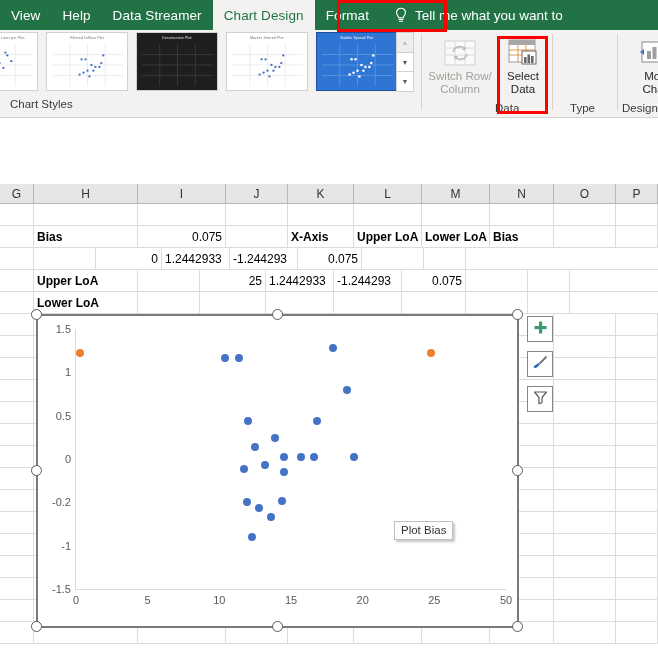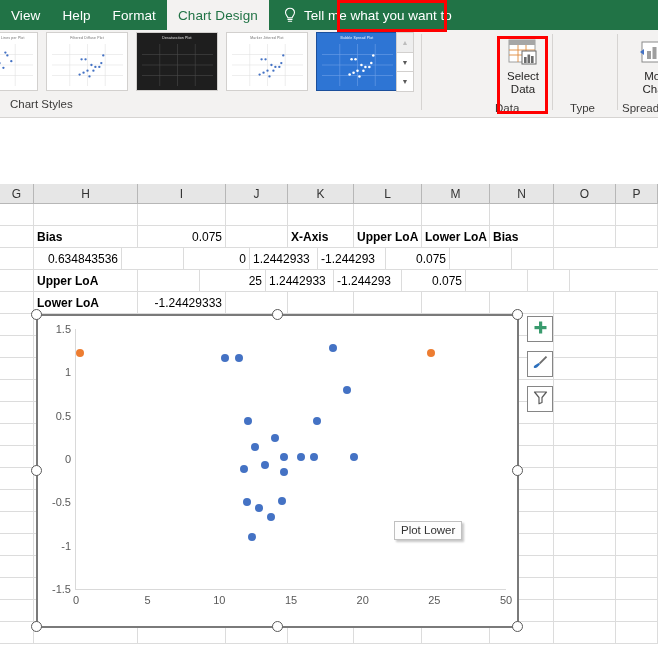--- a/index.html
+++ b/index.html
@@ -219,24 +219,27 @@
 <div id="app">
 
   <div class="ribbon-tabs">
     <div class="rtab">
         <span>View</span>
       </div>
     <div class="rtab">
         <span>Help</span>
       </div>
     <div class="rtab">
-        <span>Format</span>
+        <span>Data Streamer</span>
       </div>
     <div class="rtab active">
         <span>Chart Design</span>
+      </div>
+    <div class="rtab">
+        <span>Format</span>
       </div>
     <div class="tellme">
       <span class="bulb">
         <svg width="14" height="17" viewBox="0 0 14 17">
           <path d="M7 1.2c-2.6 0-4.5 2-4.5 4.4 0 1.7 1 2.8 1.7 3.7.4.5.6.9.6 1.4h4.4c0-.5.2-.9.6-1.4.7-.9 1.7-2 1.7-3.7C11.5 3.2 9.6 1.2 7 1.2z" fill="none" stroke="#ffffff" stroke-width="1.1"></path>
           <path d="M5 12.4h4M5.4 14.2h3.2" stroke="#ffffff" stroke-width="1.1" fill="none" stroke-linecap="round"></path>
         </svg>
       </span>
       <span>Tell me what you want to</span>
     </div>
@@ -404,23 +407,42 @@
     <div class="grp-label" style="left:10px; top:68px;">
       <span>Chart Styles</span>
     </div>
     <div class="grp-label" style="left:495px; top:72px;">
       <span>Data</span>
     </div>
     <div class="grp-label" style="left:570px; top:72px;">
       <span>Type</span>
     </div>
     <div class="grp-label" style="left:622px; top:72px;">
-      <span>Spread</span>
-    </div>
-
+      <span>Design</span>
+    </div>
+
+    <div class="cmd disabled" style="left:427px; top:4px;">
+      <div class="ci">
+        <svg width="34" height="30" viewBox="0 0 34 30">
+          <rect x="2" y="3" width="30" height="24" fill="#fafafa" stroke="#cfcfcf" stroke-width="1"></rect>
+          <g stroke="#d8d8d8" stroke-width="0.9">
+            <line x1="2" y1="10" x2="32" y2="10"></line>
+              <line x1="2" y1="17" x2="32" y2="17"></line>
+            <line x1="12" y1="3" x2="12" y2="27"></line>
+              <line x1="22" y1="3" x2="22" y2="27"></line>
+          </g>
+          <path d="M10 14 a7 7 0 0 1 12 -3" fill="none" stroke="#bdbdbd" stroke-width="1.6"></path>
+          <path d="M22 8 l1 4 l-4 0 z" fill="#bdbdbd"></path>
+          <path d="M24 16 a7 7 0 0 1 -12 3" fill="none" stroke="#bdbdbd" stroke-width="1.6"></path>
+          <path d="M12 22 l-1 -4 l4 0 z" fill="#bdbdbd"></path>
+        </svg>
+      </div>
+      <span style="white-space:pre-line;">Switch Row/
+Column</span>
+    </div>
 
     <div class="cmd" style="left:490px; top:4px;">
       <div class="ci">
         <svg width="34" height="30" viewBox="0 0 34 30">
           <rect x="3" y="2" width="26" height="22" fill="#ffffff" stroke="#9e9e9e" stroke-width="1"></rect>
           <rect x="3" y="2" width="26" height="5" fill="#a6a6a6"></rect>
           <g stroke="#e08a3c" stroke-width="0.9">
             <line x1="3" y1="12" x2="29" y2="12"></line>
               <line x1="3" y1="17" x2="29" y2="17"></line>
             <line x1="12" y1="7" x2="12" y2="24"></line>
@@ -512,21 +534,20 @@
       <div class="gc b" style="width:66px;">X-Axis</div>
       <div class="gc b" style="width:68px;">Upper LoA</div>
       <div class="gc b" style="width:68px;">Lower LoA</div>
       <div class="gc b" style="width:64px;">Bias</div>
       <div class="gc" style="width:62px;"></div>
       <div class="gc" style="width:42px;"></div>
     </div>
 
     <div class="grow" style="top:44px;">
       <div class="gc" style="width:34px;"></div>
-      <div class="gc r" style="width:88px;">0.634843536</div>
       <div class="gc" style="width:62px;"></div>
       <div class="gc r" style="width:66px;">0</div>
       <div class="gc" style="width:68px;">1.2442933</div>
       <div class="gc" style="width:68px;">-1.244293</div>
       <div class="gc r" style="width:64px;">0.075</div>
       <div class="gc" style="width:62px;"></div>
       <div class="gc" style="width:42px;"></div>
     </div>
 
     <div class="grow" style="top:66px;">
@@ -537,21 +558,20 @@
       <div class="gc" style="width:68px;">1.2442933</div>
       <div class="gc" style="width:68px;">-1.244293</div>
       <div class="gc r" style="width:64px;">0.075</div>
       <div class="gc" style="width:62px;"></div>
       <div class="gc" style="width:42px;"></div>
     </div>
 
     <div class="grow" style="top:88px;">
       <div class="gc" style="width:34px;"></div>
       <div class="gc b" style="width:104px;">Lower LoA</div>
-      <div class="gc r" style="width:88px;">-1.24429333</div>
       <div class="gc" style="width:62px;"></div>
       <div class="gc" style="width:66px;"></div>
       <div class="gc" style="width:68px;"></div>
       <div class="gc" style="width:68px;"></div>
       <div class="gc" style="width:64px;"></div>
       <div class="gc" style="width:62px;"></div>
       <div class="gc" style="width:42px;"></div>
     </div>
 
     <div class="grow" style="top:110px;">
@@ -733,21 +753,21 @@
       <div class="gc" style="width:64px;"></div>
       <div class="gc" style="width:62px;"></div>
       <div class="gc" style="width:42px;"></div>
     </div>
   </div>
 
   <div id="chart">
     <div class="plotarea" id="plotarea">
         <div class="ytick" style="top: 260px;">-1.5</div>
         <div class="ytick" style="top: 216.667px;">-1</div>
-        <div class="ytick" style="top: 173.333px;">-0.5</div>
+        <div class="ytick" style="top: 173.333px;">-0.2</div>
         <div class="ytick" style="top: 130px;">0</div>
         <div class="ytick" style="top: 86.6667px;">0.5</div>
         <div class="ytick" style="top: 43.3333px;">1</div>
         <div class="ytick" style="top: 0px;">1.5</div>
         <div class="xtick" style="left: 0px;">0</div>
         <div class="xtick" style="left: 71.6667px;">5</div>
         <div class="xtick" style="left: 143.333px;">10</div>
         <div class="xtick" style="left: 215px;">15</div>
         <div class="xtick" style="left: 286.667px;">20</div>
         <div class="xtick" style="left: 358.333px;">25</div>
@@ -769,21 +789,21 @@
         <div class="dot s0" style="left: 207.833px; top: 143px; background: rgb(68, 114, 196);"></div>
         <div class="dot s0" style="left: 170.567px; top: 173.333px; background: rgb(68, 114, 196);"></div>
         <div class="dot s0" style="left: 206.4px; top: 171.6px; background: rgb(68, 114, 196);"></div>
         <div class="dot s0" style="left: 183.467px; top: 179.4px; background: rgb(68, 114, 196);"></div>
         <div class="dot s0" style="left: 194.933px; top: 188.067px; background: rgb(68, 114, 196);"></div>
         <div class="dot s0" style="left: 176.3px; top: 208px; background: rgb(68, 114, 196);"></div>
         <div class="dot s1" style="left: 4.3px; top: 24.2667px; background: rgb(237, 125, 49);"></div>
         <div class="dot s1" style="left: 355.467px; top: 24.2667px; background: rgb(237, 125, 49);"></div>
       </div>
     <div class="tooltip" style="left:357px; top:206px;">
-      <span>Plot Lower</span>
+      <span>Plot Bias</span>
     </div>
   </div>
 
   <div class="chart-frame-line" style="left:36px; top:314px; width:482px; height:1.5px;"></div>
   <div class="chart-frame-line" style="left:36px; top:626px; width:482px; height:1.5px;"></div>
   <div class="chart-frame-line" style="left:36px; top:314px; width:1.5px; height:313px;"></div>
   <div class="chart-frame-line" style="left:517px; top:314px; width:1.5px; height:313px;"></div>
 
   <div class="handle" style="left:31px; top:309px;"></div>
   <div class="handle" style="left:272px; top:309px;"></div>

